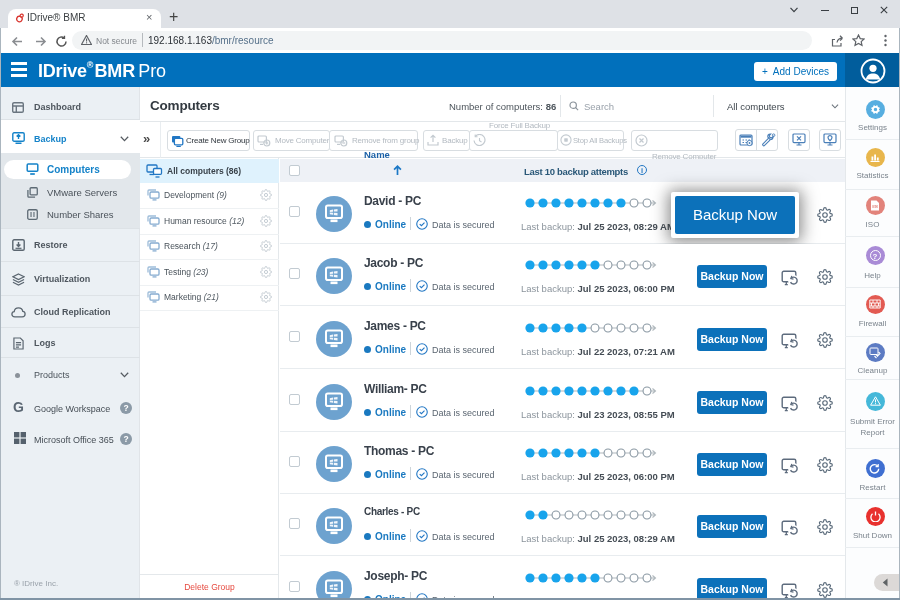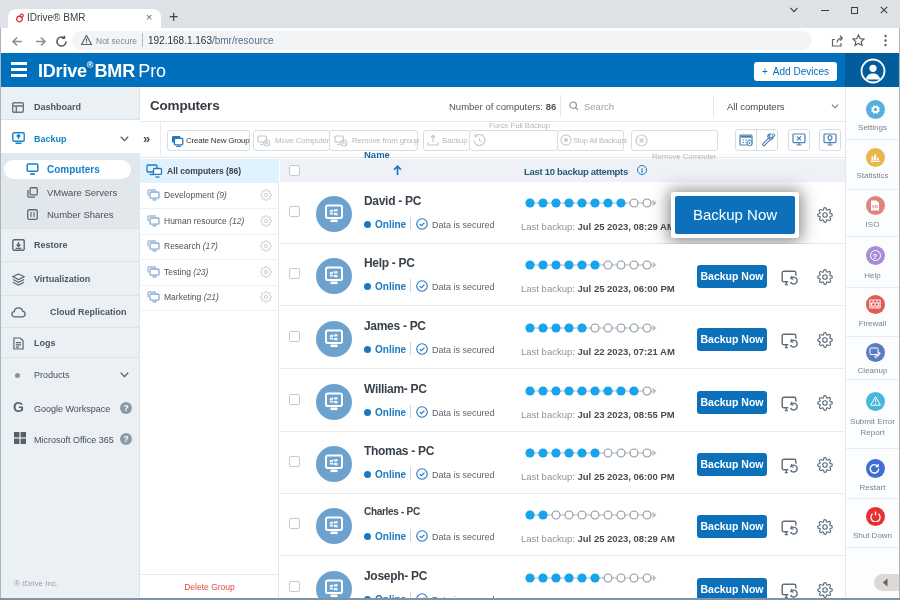--- a/index.html
+++ b/index.html
@@ -125,21 +125,21 @@
 <svg class="ab" style="left:12px;top:272.5px;" width="13" height="13" viewBox="0 0 14 14" fill="none" stroke="#5b6670" stroke-width="1.3">
     <path d="M7 1 L13 4 L7 7 L1 4 Z"></path>
     <path d="M1 7 L7 10 L13 7"></path>
     <path d="M1 10 L7 13 L13 10"></path>
   </svg>
 <div class="ab" style="left:34px;top:273.5px;font-size:9px;font-weight:700;color:#4e565e;">Virtualization</div>
 <div class="ab" style="left:0;top:295px;width:140px;height:1px;background:#dde2e6;"></div>
 <svg class="ab" style="left:11px;top:306.5px;" width="15" height="11" viewBox="0 0 16 12" fill="none" stroke="#5b6670" stroke-width="1.4">
     <path d="M4 10.8 C2 10.8 0.8 9.4 0.8 7.8 C0.8 6.3 1.9 5.2 3.3 5 C3.6 2.7 5.5 1 8 1 C10.4 1 12.3 2.6 12.7 4.8 C14.2 5 15.2 6.2 15.2 7.7 C15.2 9.4 13.9 10.8 12 10.8 Z"></path>
   </svg>
-<div class="ab" style="left:34px;top:307px;font-size:9px;font-weight:700;color:#4e565e;margin-left:16px;">Cloud Replication</div>
+<div class="ab" style="left:34px;top:307px;font-size:9px;font-weight:700;color:#4e565e;">Cloud Replication</div>
 <div class="ab" style="left:0;top:327px;width:140px;height:1px;background:#dde2e6;"></div>
 <svg class="ab" style="left:13px;top:337px;" width="11" height="13" viewBox="0 0 12 14" fill="none" stroke="#5b6670" stroke-width="1.3">
     <path d="M1 1 H8 L11 4 V13 H1 Z"></path>
     <path d="M3.2 6 H8.8 M3.2 8.5 H8.8 M3.2 11 H6.5"></path>
   </svg>
 <div class="ab" style="left:34px;top:338px;font-size:9px;font-weight:700;color:#4e565e;">Logs</div>
 <div class="ab" style="left:0;top:357px;width:140px;height:1px;background:#dde2e6;"></div>
 <div class="ab" style="left:15px;top:372.5px;width:5px;height:5px;border-radius:50%;background:#8a9199;"></div>
 <div class="ab" style="left:34px;top:369.5px;font-size:9px;color:#4a525a;">Products</div>
 <svg class="ab" style="left:120px;top:371.5px;" width="9" height="6" viewBox="0 0 9 6" fill="none" stroke="#555b61" stroke-width="1.3">
@@ -374,21 +374,21 @@
 <div class="ab" style="left:675px;top:196px;width:120px;height:38px;background:#0c71ba;border-radius:2px;color:#fff;font-size:15px;text-align:center;line-height:38px;">Backup Now</div>
 
 <div class="ab" style="left:280px;top:244px;width:565px;height:62px;border-bottom:1px solid #e8ecef;background:#fff;"></div>
 <div class="ab" style="left:289px;top:268px;width:11px;height:11px;background:#fff;border:1px solid #c2cbd2;border-radius:2px;"></div>
 <svg class="ab" style="left:316px;top:257.5px;" width="36" height="36" viewBox="0 0 36 36">
     <circle cx="18" cy="18" r="18" fill="#6da2cf"></circle>
     <rect x="10" y="9.5" width="16" height="12.5" rx="1.8" fill="none" stroke="#fff" stroke-width="2"></rect>
     <rect x="14.5" y="23.5" width="7" height="2.6" fill="#fff"></rect>
     <path d="M13.8 14.2 L17 13.6 V15.7 L13.8 15.9 Z M17.8 13.5 L21.5 12.9 V15.6 L17.8 15.6 Z M13.8 16.6 L17 16.7 V18.8 L13.8 18.3 Z M17.8 16.8 L21.5 16.9 V19.5 L17.8 18.9 Z" fill="#fff" opacity="0.9"></path>
   </svg>
-<div class="ab" style="left:364px;top:256px;font-size:12px;font-weight:700;color:#39414b;letter-spacing:-0.3px;">Help - PC</div>
+<div class="ab" style="left:364px;top:256px;font-size:12px;font-weight:700;color:#39414b;letter-spacing:-0.3px;">Jacob - PC</div>
 <div class="ab" style="left:364px;top:282.5px;width:7px;height:7px;border-radius:50%;background:#1a79c0;"></div>
 <div class="ab" style="left:375px;top:280.5px;font-size:10px;font-weight:700;color:#1a79c0;">Online</div>
 <div class="ab" style="left:410px;top:279px;width:1px;height:13px;background:#ccd4da;"></div>
 <svg class="ab" style="left:416px;top:280px;" width="12" height="12" viewBox="0 0 13 13" fill="none" stroke="#2277c4" stroke-width="1.2">
     <circle cx="6.5" cy="6.5" r="5.7"></circle>
     <path d="M4 6.6 L5.9 8.4 L9.2 5"></path>
   </svg>
 <div class="ab" style="left:432px;top:282px;font-size:9px;color:#5a6570;">Data is secured</div>
 <svg class="ab" style="left:524px;top:258px;" width="140" height="14" viewBox="0 0 140 14">
     <path d="M6 7 H131 M128.5 4.5 L131.5 7 L128.5 9.5" fill="none" stroke="#b0b8bd" stroke-width="1.1"></path>

